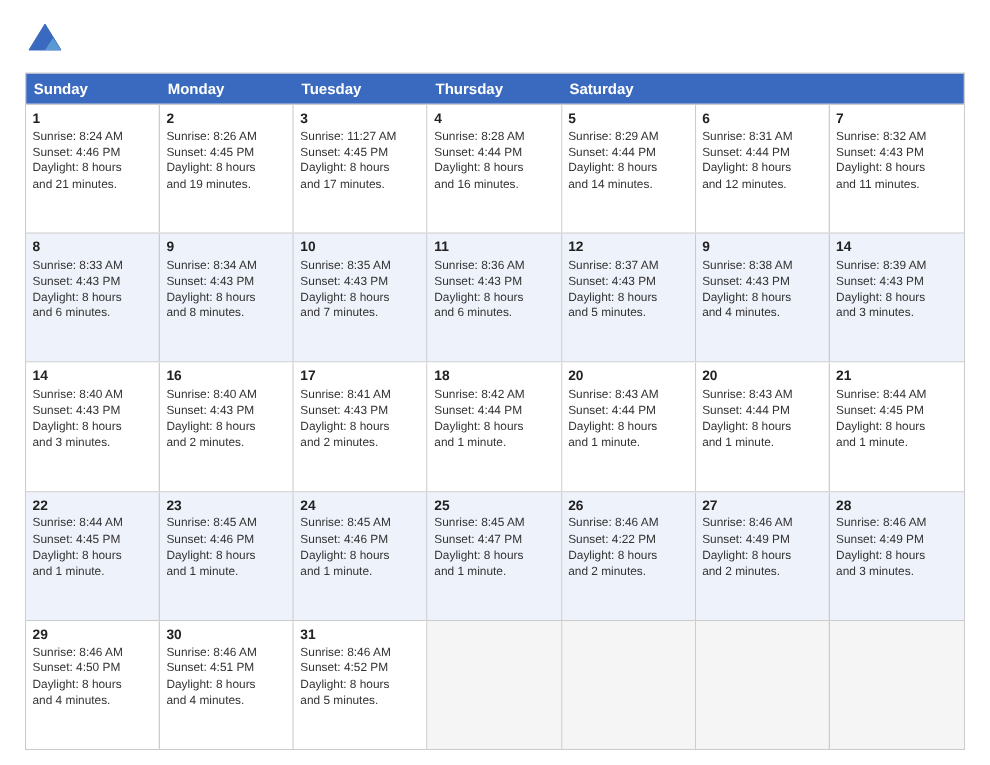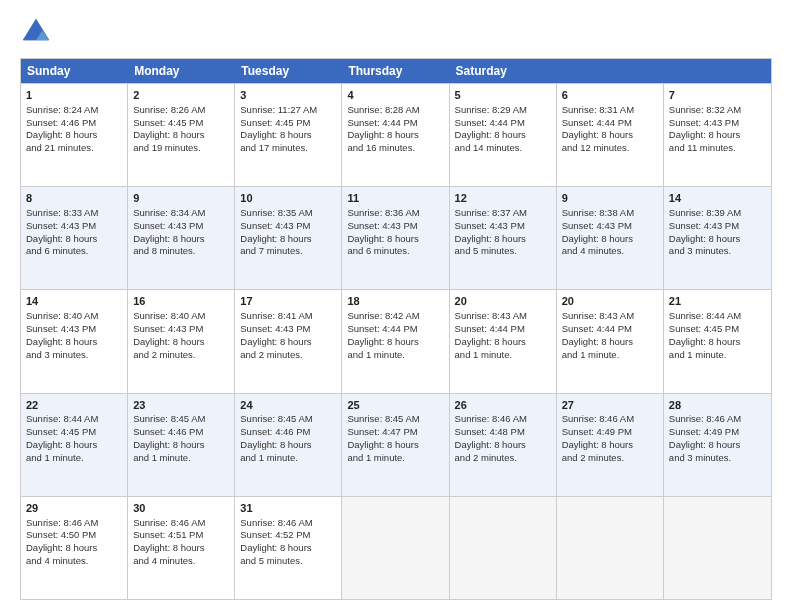--- a/index.html
+++ b/index.html
@@ -318,21 +318,21 @@
           <div class="cal-cell">
             <span class="day-num">25</span>
             <span style="display: block;">Sunrise: 8:45 AM</span>
             <span style="display: block;">Sunset: 4:47 PM</span>
             <span style="display: block;">Daylight: 8 hours</span>
             <span style="display: block;">and 1 minute.</span>
           </div>
           <div class="cal-cell">
             <span class="day-num">26</span>
             <span style="display: block;">Sunrise: 8:46 AM</span>
-            <span style="display: block;">Sunset: 4:48 PM</span>
+            <span style="display: block;">Sunset: 4:22 PM</span>
             <span style="display: block;">Daylight: 8 hours</span>
             <span style="display: block;">and 2 minutes.</span>
           </div>
           <div class="cal-cell">
             <span class="day-num">27</span>
             <span style="display: block;">Sunrise: 8:46 AM</span>
             <span style="display: block;">Sunset: 4:49 PM</span>
             <span style="display: block;">Daylight: 8 hours</span>
             <span style="display: block;">and 2 minutes.</span>
           </div>

